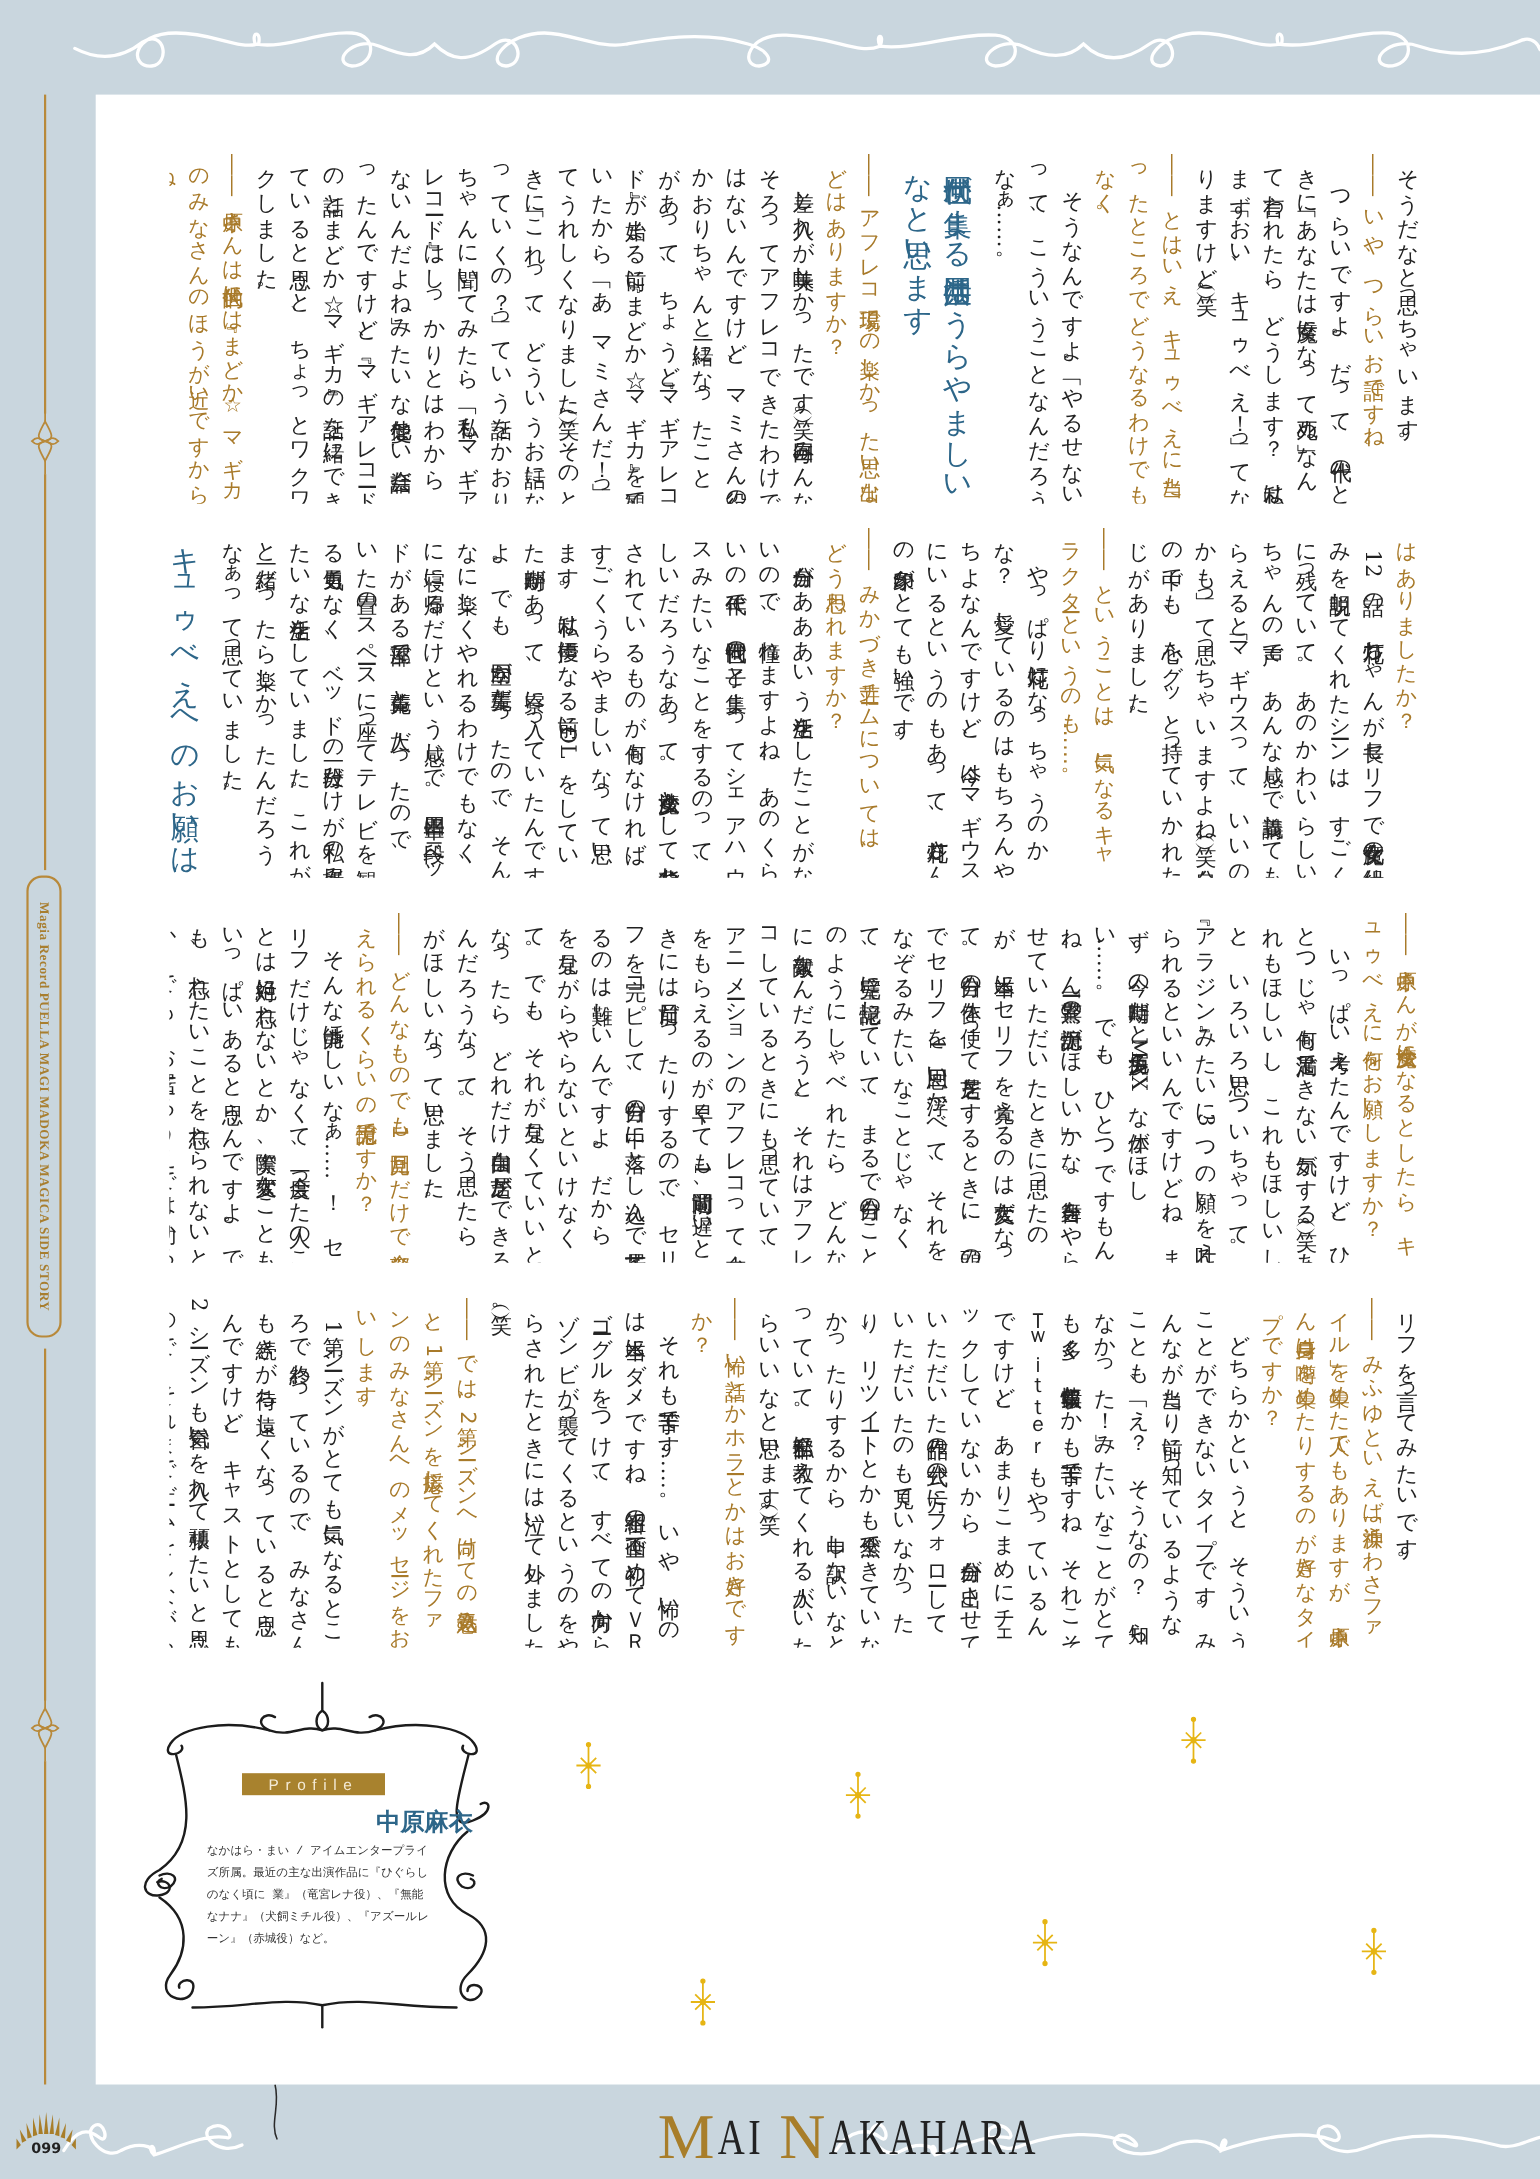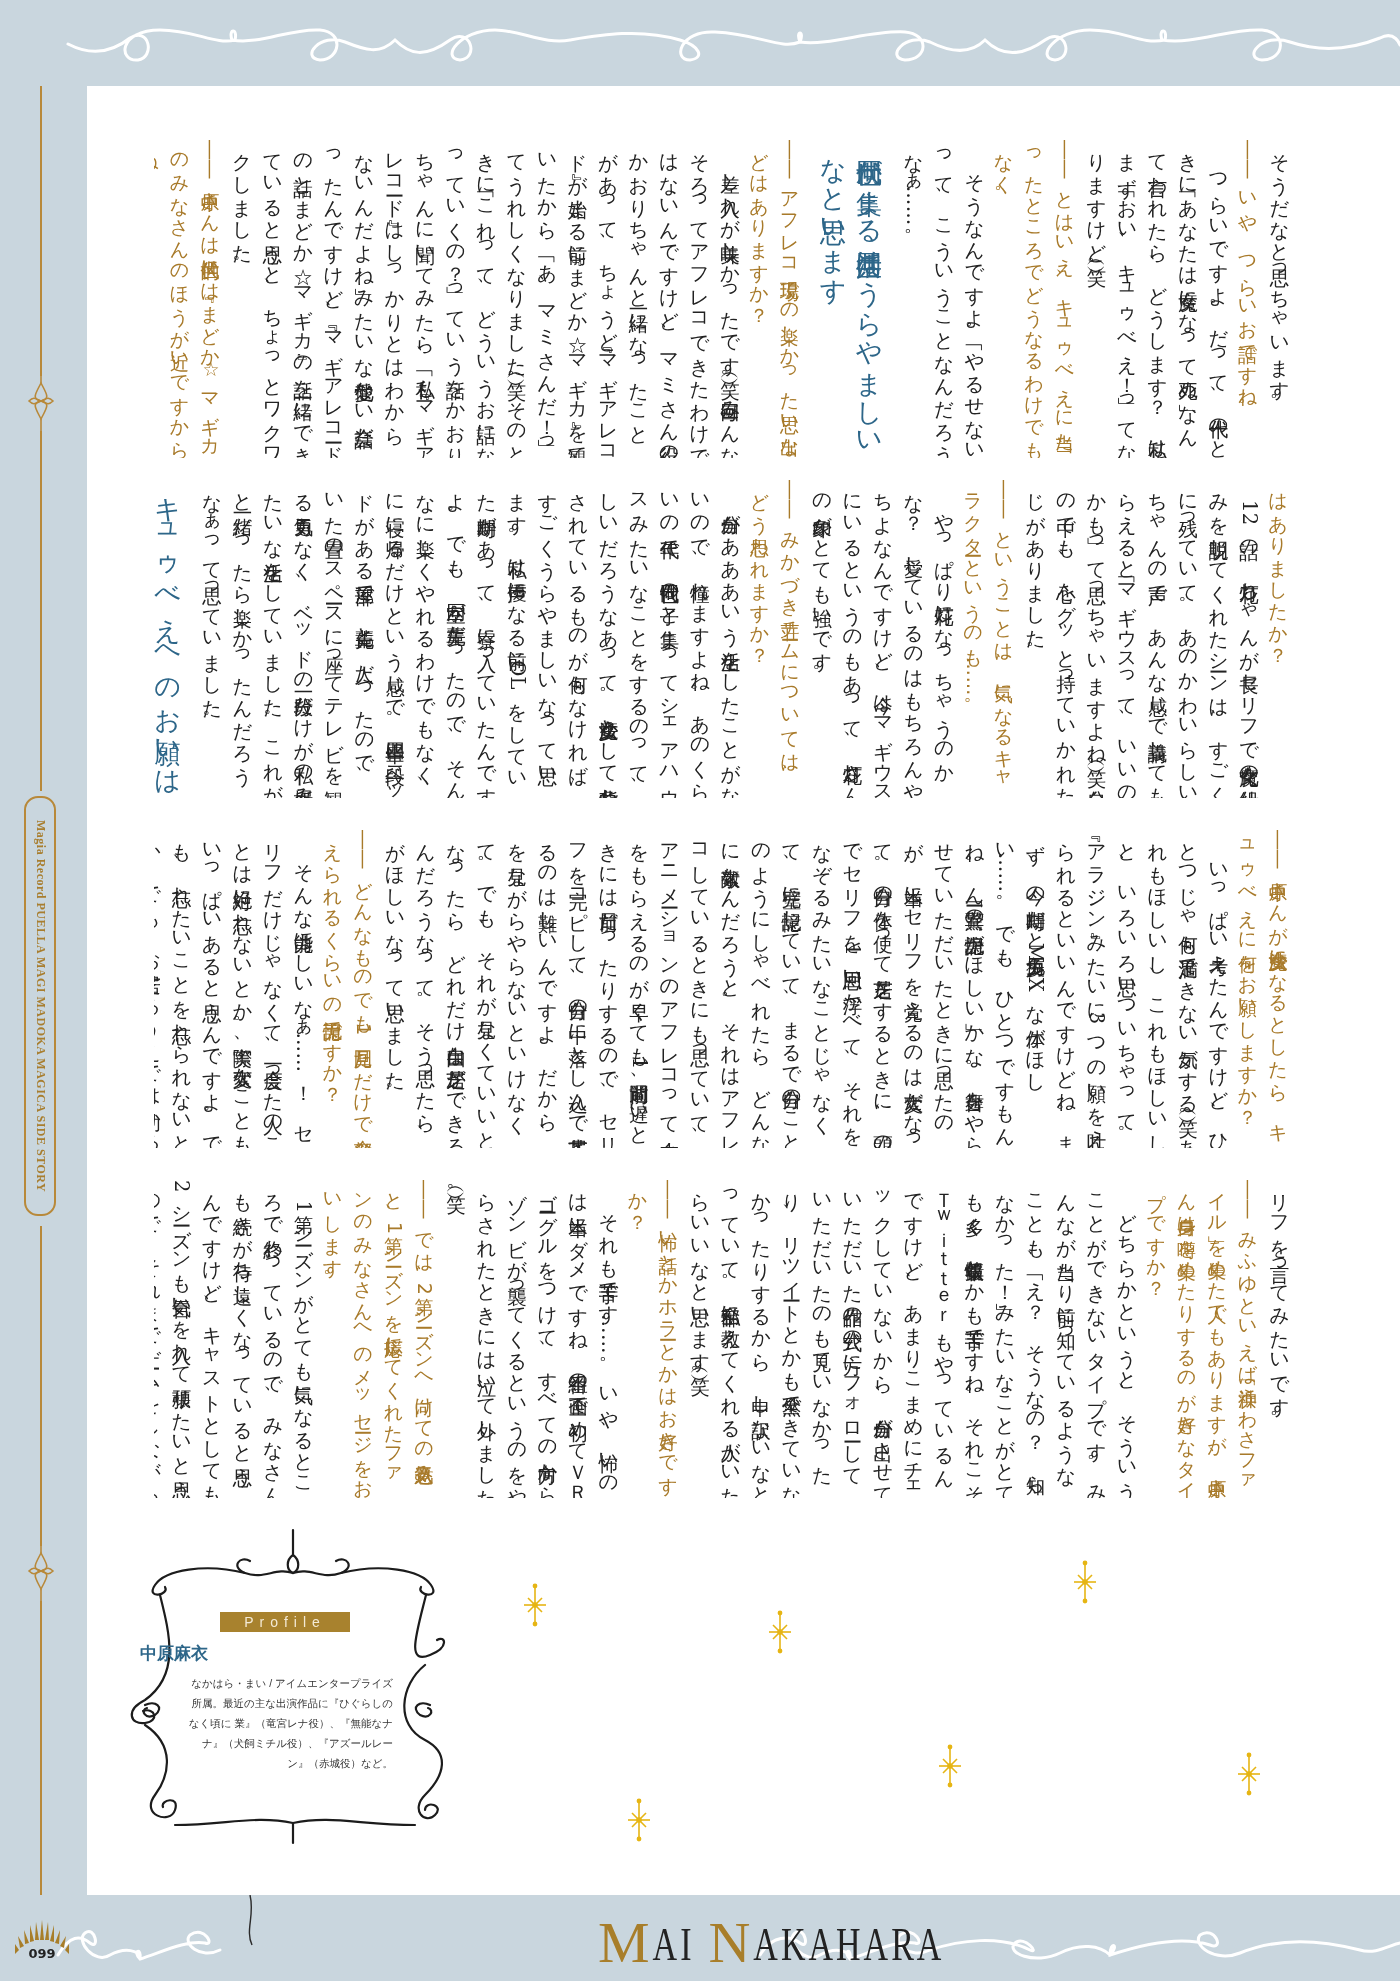--- a/index.html
+++ b/index.html
@@ -52,26 +52,26 @@
     position: absolute; left: 140px; top: 1545px; width: 320px; height: 290px;
   }
   .profile svg.frame { position: absolute; left: -15px; top: -20px; }
   .profile-tag {
     position: absolute; left: 80px; top: 67px; width: 130px; height: 20px;
     background: #a8822e; color: #f4ead5;
     font-family: Liberation Sans, sans-serif; font-size: 14px; letter-spacing: 6px;
     text-align: center; line-height: 20px;
   }
   .profile-name {
-    position: absolute; left: 0; width: 290px; top: 97px; text-align: left;
-    color: #2d6689; font-family: "DejaVu Sans", sans-serif; font-weight: bold; font-size: 17px;
+    position: absolute; left: 0; width: 290px; top: 97px; text-align: right;
+    color: #2d6689; font-family: "DejaVu Sans", sans-serif; font-weight: bold; font-size: 22px;
   }
   .profile-bio {
     position: absolute; left: 48px; top: 128px; width: 205px;
-    font-family: Liberation Sans, sans-serif; font-size: 10.5px; line-height: 20px; color: #333; text-align: right;
+    font-family: Liberation Mono, monospace; font-size: 10.5px; line-height: 20px; color: #333;
   }
   .sparkle { position: absolute; width: 28px; height: 44px; }
 
   .folio {
     position: absolute; left: 12px; top: 1918px; width: 60px; height: 50px;
   }
   .folio-num {
     position: absolute; left: 0; width: 60px; top: 28px; text-align: center;
     font-family: "DejaVu Sans", sans-serif; font-weight: bold; font-size: 13px; color: #222;
   }

